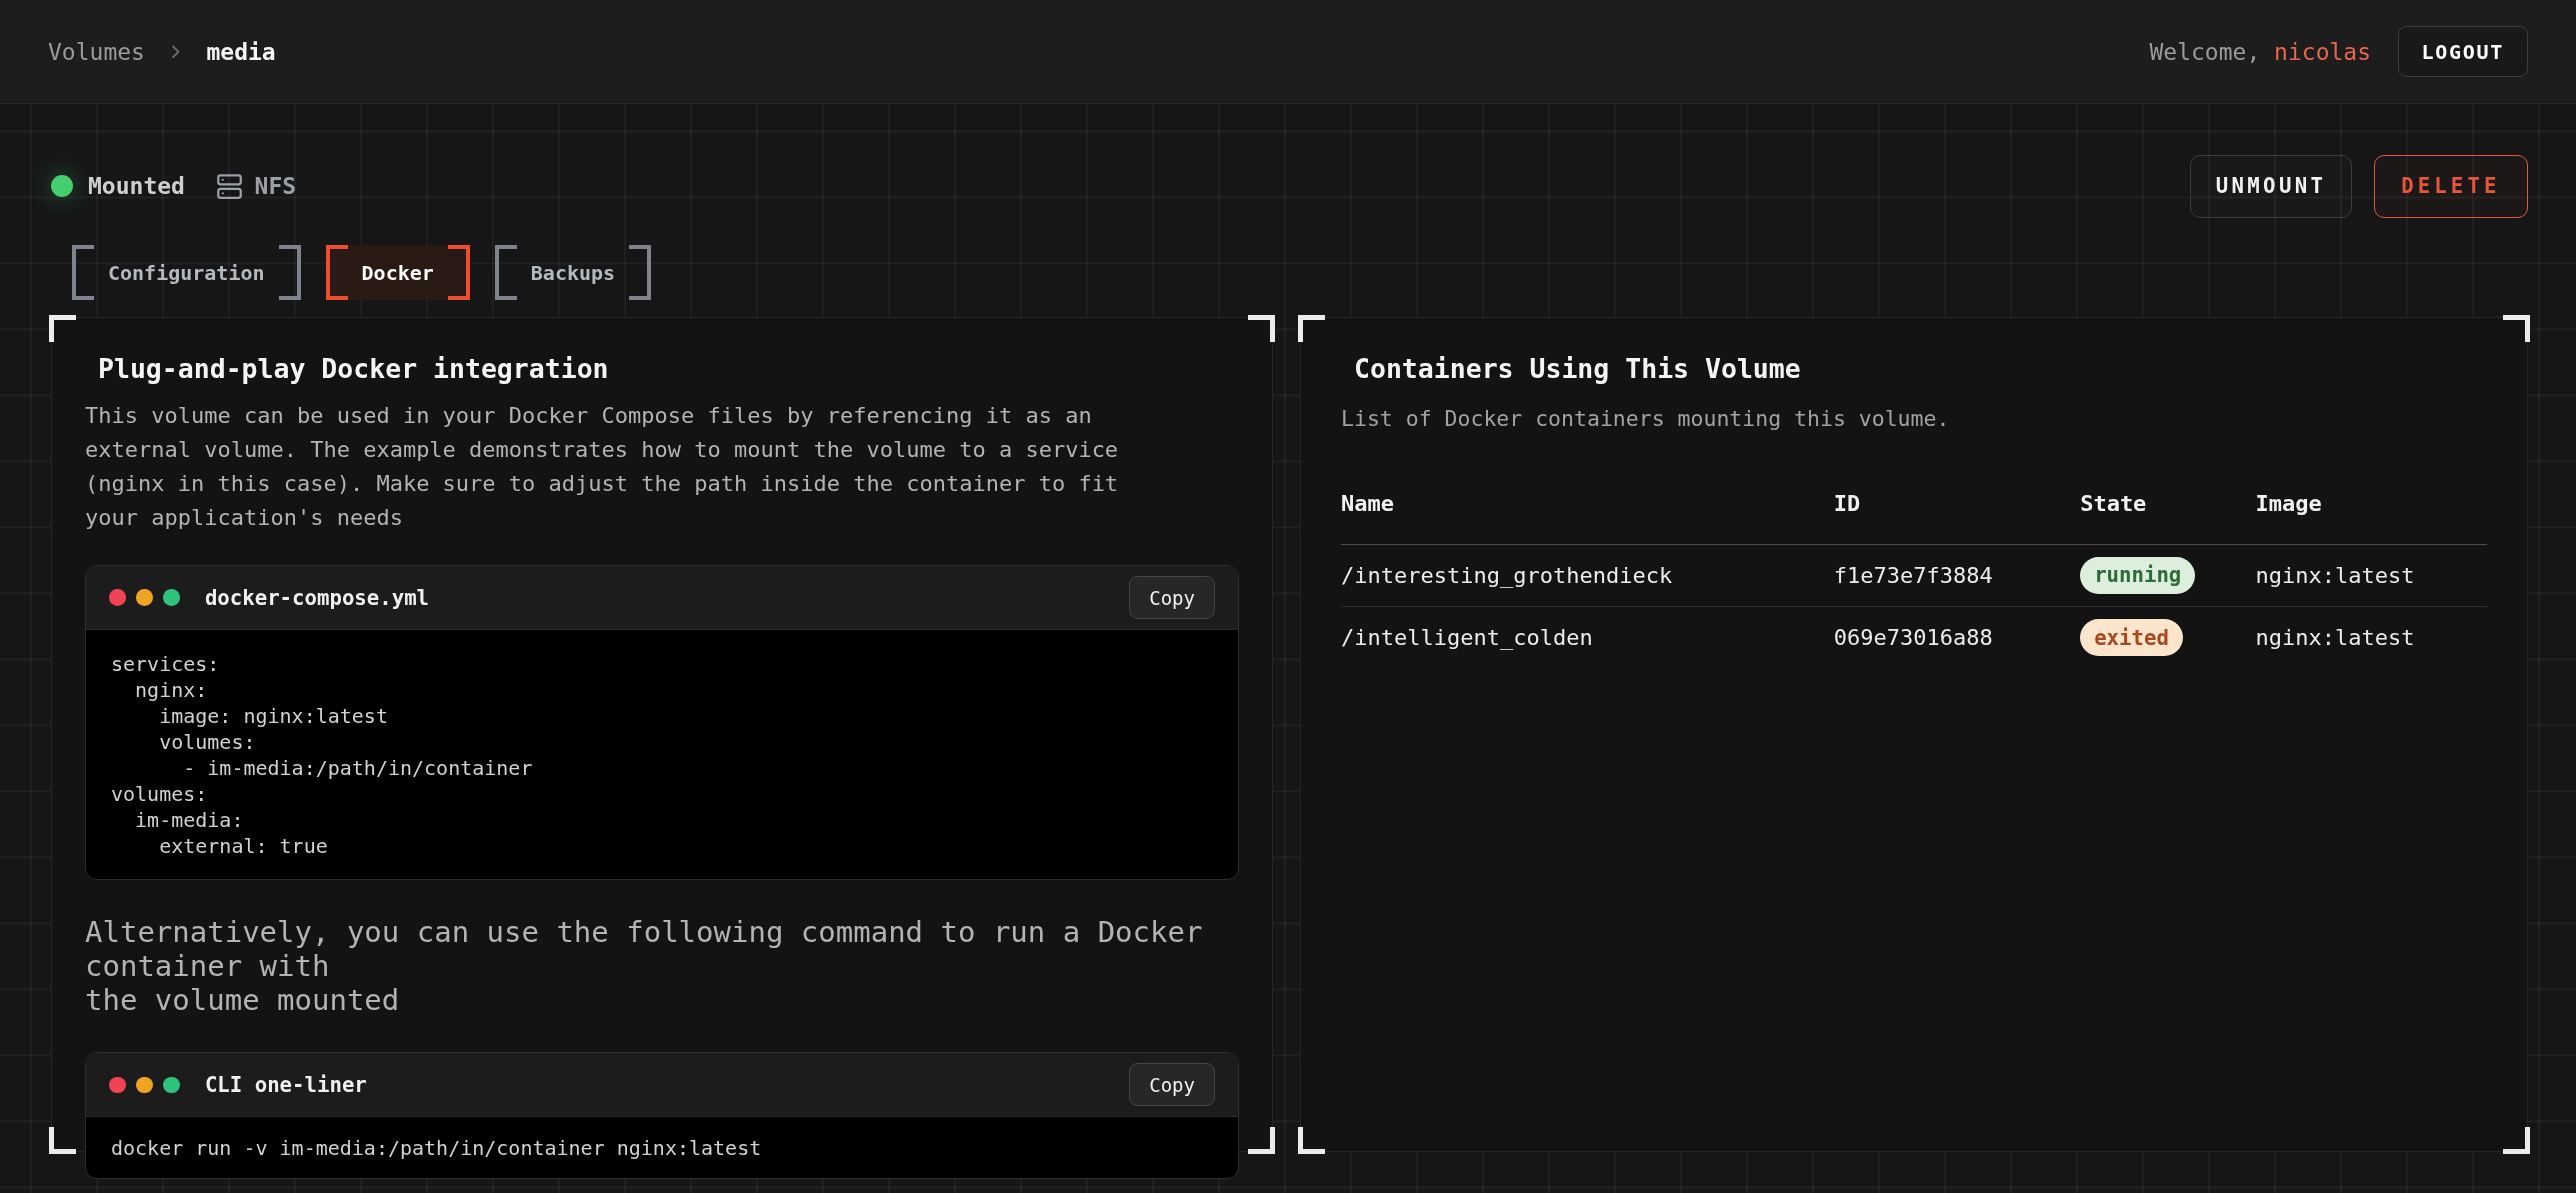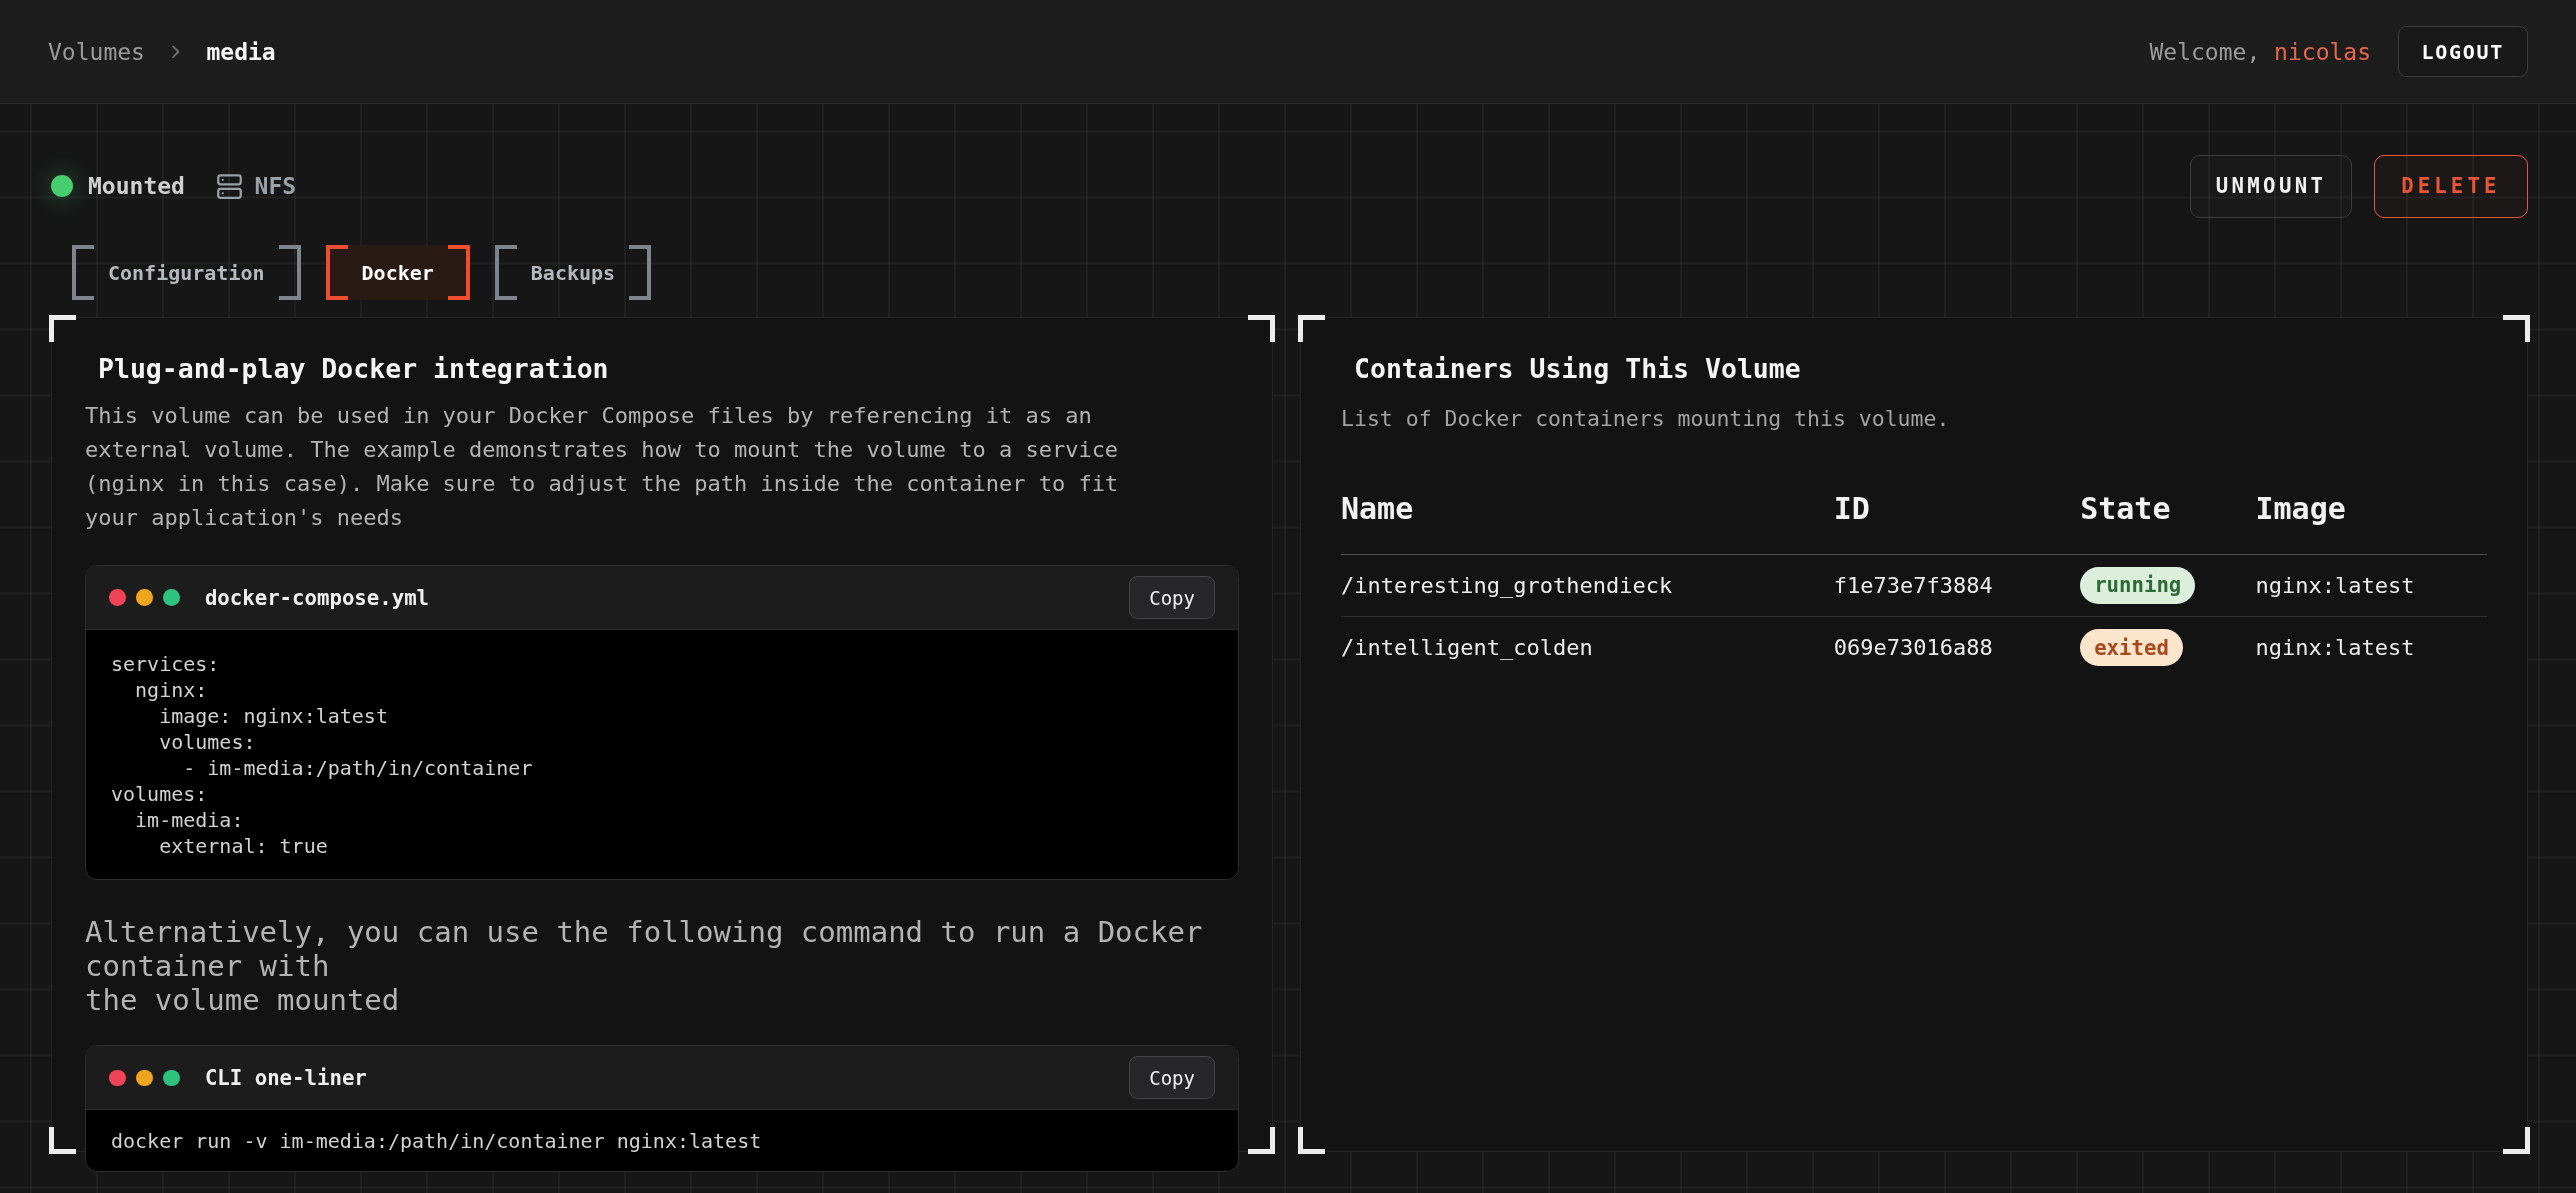--- a/index.html
+++ b/index.html
@@ -130,33 +130,33 @@
     color:#f0f0f0; font-size:19px; font-family:inherit; cursor:pointer;
   }
   .code-body {
     padding:20.7px 25px; font-size:20px; line-height:26px;
     color:#d2d2d2; white-space:pre;
   }
   .alt-text {
     margin-top:35px; font-size:29px; line-height:34px;
     color:#b3b3b3; white-space:pre-line;
   }
-  .code-block.cli { margin-top:28px; }
+  .code-block.cli { margin-top:35px; }
   .code-block.cli .code-body { padding:17.4px 25px; }
 
   
   .ctable { margin-top:60px; }
   .thead, .trow {
     display:grid;
     grid-template-columns:43% 21.5% 15.3% 20.2%;
     align-items:center;
   }
   .thead {
     padding-bottom:28px; border-bottom:1.7px solid #4c4c4e;
-    font-size:30px; font-weight:bold; color:#f2f2f2;
+    font-size:22px; font-weight:bold; color:#f2f2f2;
   }
   .trow { height:62px; font-size:22px; color:#ececec; }
   .trow.bordered { border-bottom:1.7px solid #2f2f31; }
   .badge {
     display:inline-flex; align-items:center; height:37px; padding:0 14px;
     border-radius:19px; font-size:20.7px; font-weight:bold;
   }
   .badge.state-running { background:#dcefdc; color:#2e6b36; }
   .badge.state-exited  { background:#fbe5cd; color:#a8491d; }
 </style>

